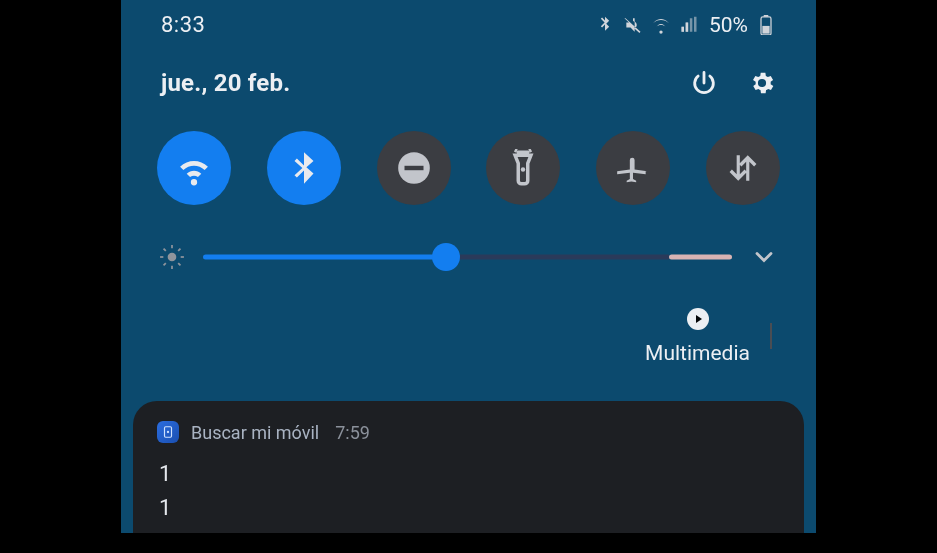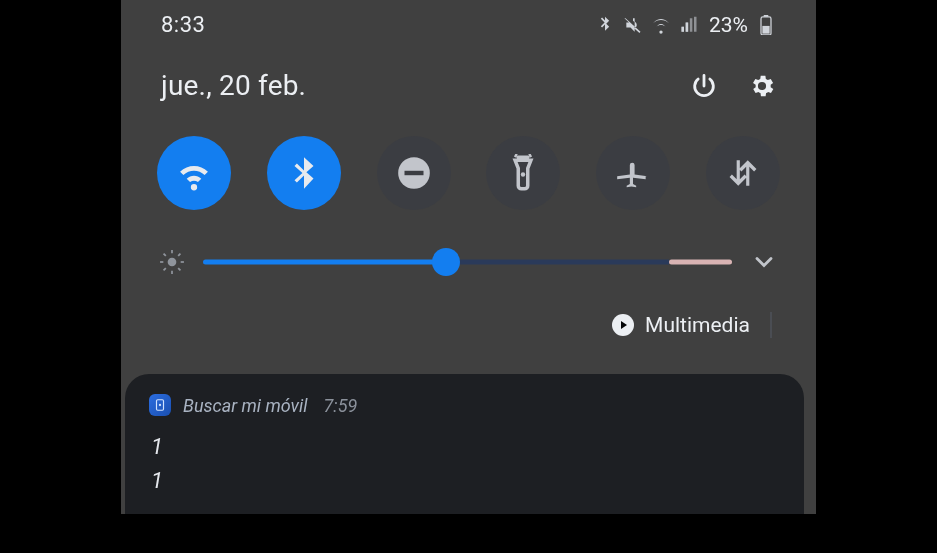--- a/index.html
+++ b/index.html
@@ -8,21 +8,21 @@
     height: 553px;
     background: #000;
     font-family: -apple-system, BlinkMacSystemFont, 'Segoe UI', Roboto, sans-serif;
     display: flex;
     justify-content: center;
     align-items: flex-start;
     overflow: hidden;
   }
   .phone {
     width: 695px;
-    background: #404040;
+    background: #0c4a6e;
     color: #eceff3;
     padding: 0;
   }
   .status-bar {
     display: flex;
     align-items: center;
     justify-content: space-between;
     padding: 12px 40px 4px 40px;
     font-size: 22px;
     font-weight: 400;
@@ -32,21 +32,21 @@
   .status-right svg { width: 20px; height: 20px; fill: #d0d4da; }
   .battery-text { font-size: 21px; margin-left: 2px; }
   .battery-icon { width: 13px; height: 22px; display: inline-block; }
 
   .date-row {
     display: flex;
     align-items: center;
     justify-content: space-between;
     padding: 28px 40px 10px 40px;
   }
-  .date-text { font-size: 28px; font-weight: 400; letter-spacing: 0.2px; text-align: center; }
+  .date-text { font-size: 24px; font-weight: 700; letter-spacing: 0.2px; text-align: center; }
   .date-icons { display: flex; align-items: center; gap: 30px; }
   .date-icons svg { width: 28px; height: 28px; fill: #eceff3; }
 
   .qs-toggles {
     display: flex;
     justify-content: space-between;
     padding: 24px 36px 12px 36px;
   }
   .toggle {
     width: 74px; height: 74px; border-radius: 50%;
@@ -81,30 +81,29 @@
   .thumb {
     position: absolute; left: 46%; top: 50%; transform: translate(-50%,-50%);
     width: 28px; height: 28px; border-radius: 50%; background: #137ef0;
   }
   .expand-chevron { width: 28px; height: 28px; fill: #c2c5cb; flex: 0 0 auto; }
 
   .shortcuts-row {
     display: flex; align-items: center; justify-content: flex-end;
     gap: 20px; padding: 28px 44px 28px 38px; font-size: 21px;
   }
-  .shortcut { display: flex; align-items: center; gap: 10px; cursor: pointer; }
+  .shortcut { display: flex; align-items: center; gap: 10px; cursor: pointer; flex-direction: column; }
   .shortcut svg { width: 24px; height: 24px; fill: #eceff3; }
   .vdiv { width: 2px; height: 26px; background: #4a4d53; }
 
   .notif-card {
-    margin: 8px 12px 0 4px;
+    margin: 8px 12px 0 12px;
     background: #1d1f23;
     border-radius: 24px 24px 0 0;
-    padding: 20px 24px 16px 24px;
-    font-style: italic;
+    padding: 20px 24px 8px 24px;
   }
   .notif-header { display: flex; align-items: center; gap: 12px; font-size: 18px; }
   .notif-app-icon {
     width: 22px; height: 22px; border-radius: 6px;
     background: linear-gradient(135deg,#2b6de0,#1a4fb0);
     display: flex; align-items: center; justify-content: center;
   }
   .notif-app-icon svg { width: 14px; height: 14px; fill: #cfe2ff; }
   .notif-app-name { color: #a9b3c2; }
   .notif-time { color: #8b919b; margin-left: 4px; }
@@ -124,21 +123,21 @@
       <svg viewBox="0 0 24 24">
           <path d="M16.5 12c0-1.77-1.02-3.29-2.5-4.03v8.05c1.48-.73 2.5-2.25 2.5-4.02zM3 4l18 16-1.3 1.5L14 16.5V20l-5-5H4V9h3.2L1.7 4 3 4zM14 4v4.7l-2-1.8V4l2 0z"></path>
         </svg>
       <svg viewBox="0 0 24 24">
           <path d="M12 18.5a2 2 0 100 4 2 2 0 000-4zm-5.7-4.2l2-2c2-2 5.4-2 7.4 0l2 2c-3.1-3.1-8.3-3.1-11.4 0zM2.3 10l2-2c4.2-4.2 11.2-4.2 15.4 0l2 2C16.3 4.6 7.7 4.6 2.3 10z"></path>
         </svg>
       <svg viewBox="0 0 24 24">
           <path d="M3 20h3v-6H3v6zm5 0h3V9H8v11zm5 0h3V4h-3v16zm5 0h3V2h-3v18z" opacity="0.55"></path>
           <path d="M3 20h3v-6H3v6zm5 0h3V9H8v11z"></path>
         </svg>
-      <span class="battery-text">23%</span>
+      <span class="battery-text">50%</span>
       <svg class="battery-icon" viewBox="0 0 13 22">
           <rect x="4" y="0" width="5" height="2" fill="#d0d4da"></rect>
           <rect x="1" y="2" width="11" height="20" rx="2" fill="none" stroke="#d0d4da" stroke-width="1.4"></rect>
           <rect x="2.5" y="12" width="8" height="8.5" fill="#d0d4da"></rect>
         </svg>
     </div>
   </div>
 
   <div class="date-row">
     <div class="date-text">jue., 20 feb.</div>

